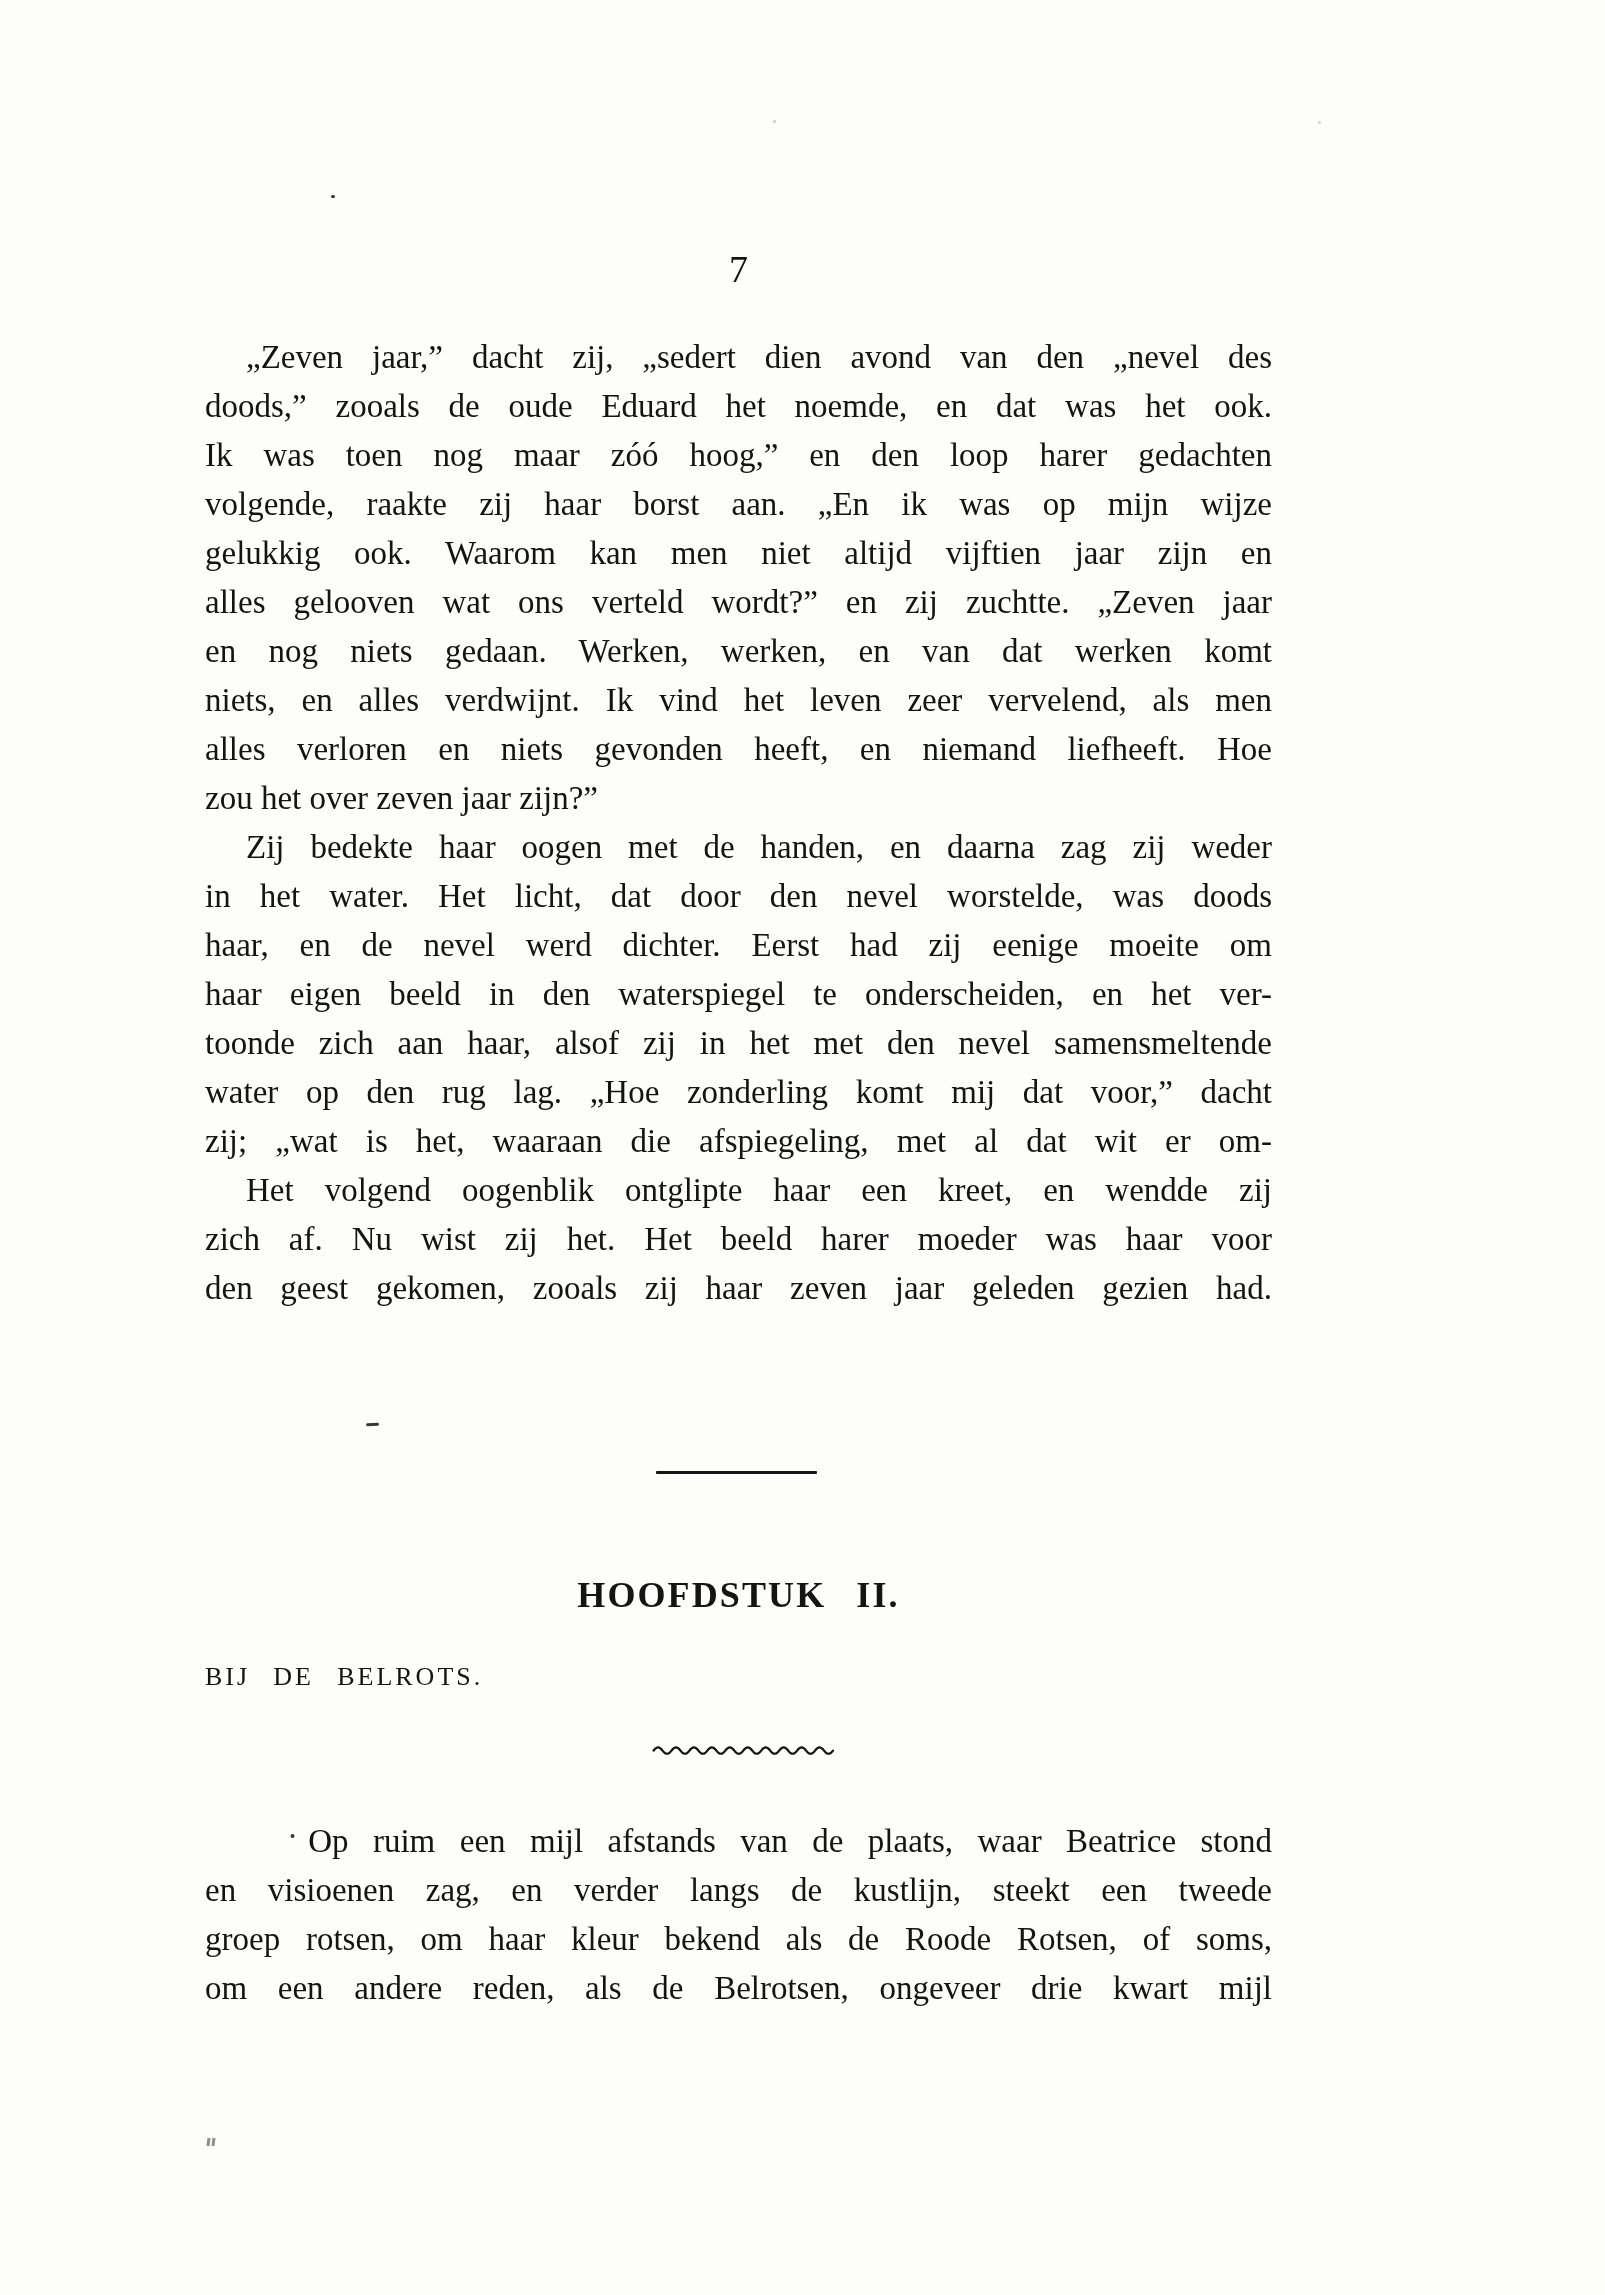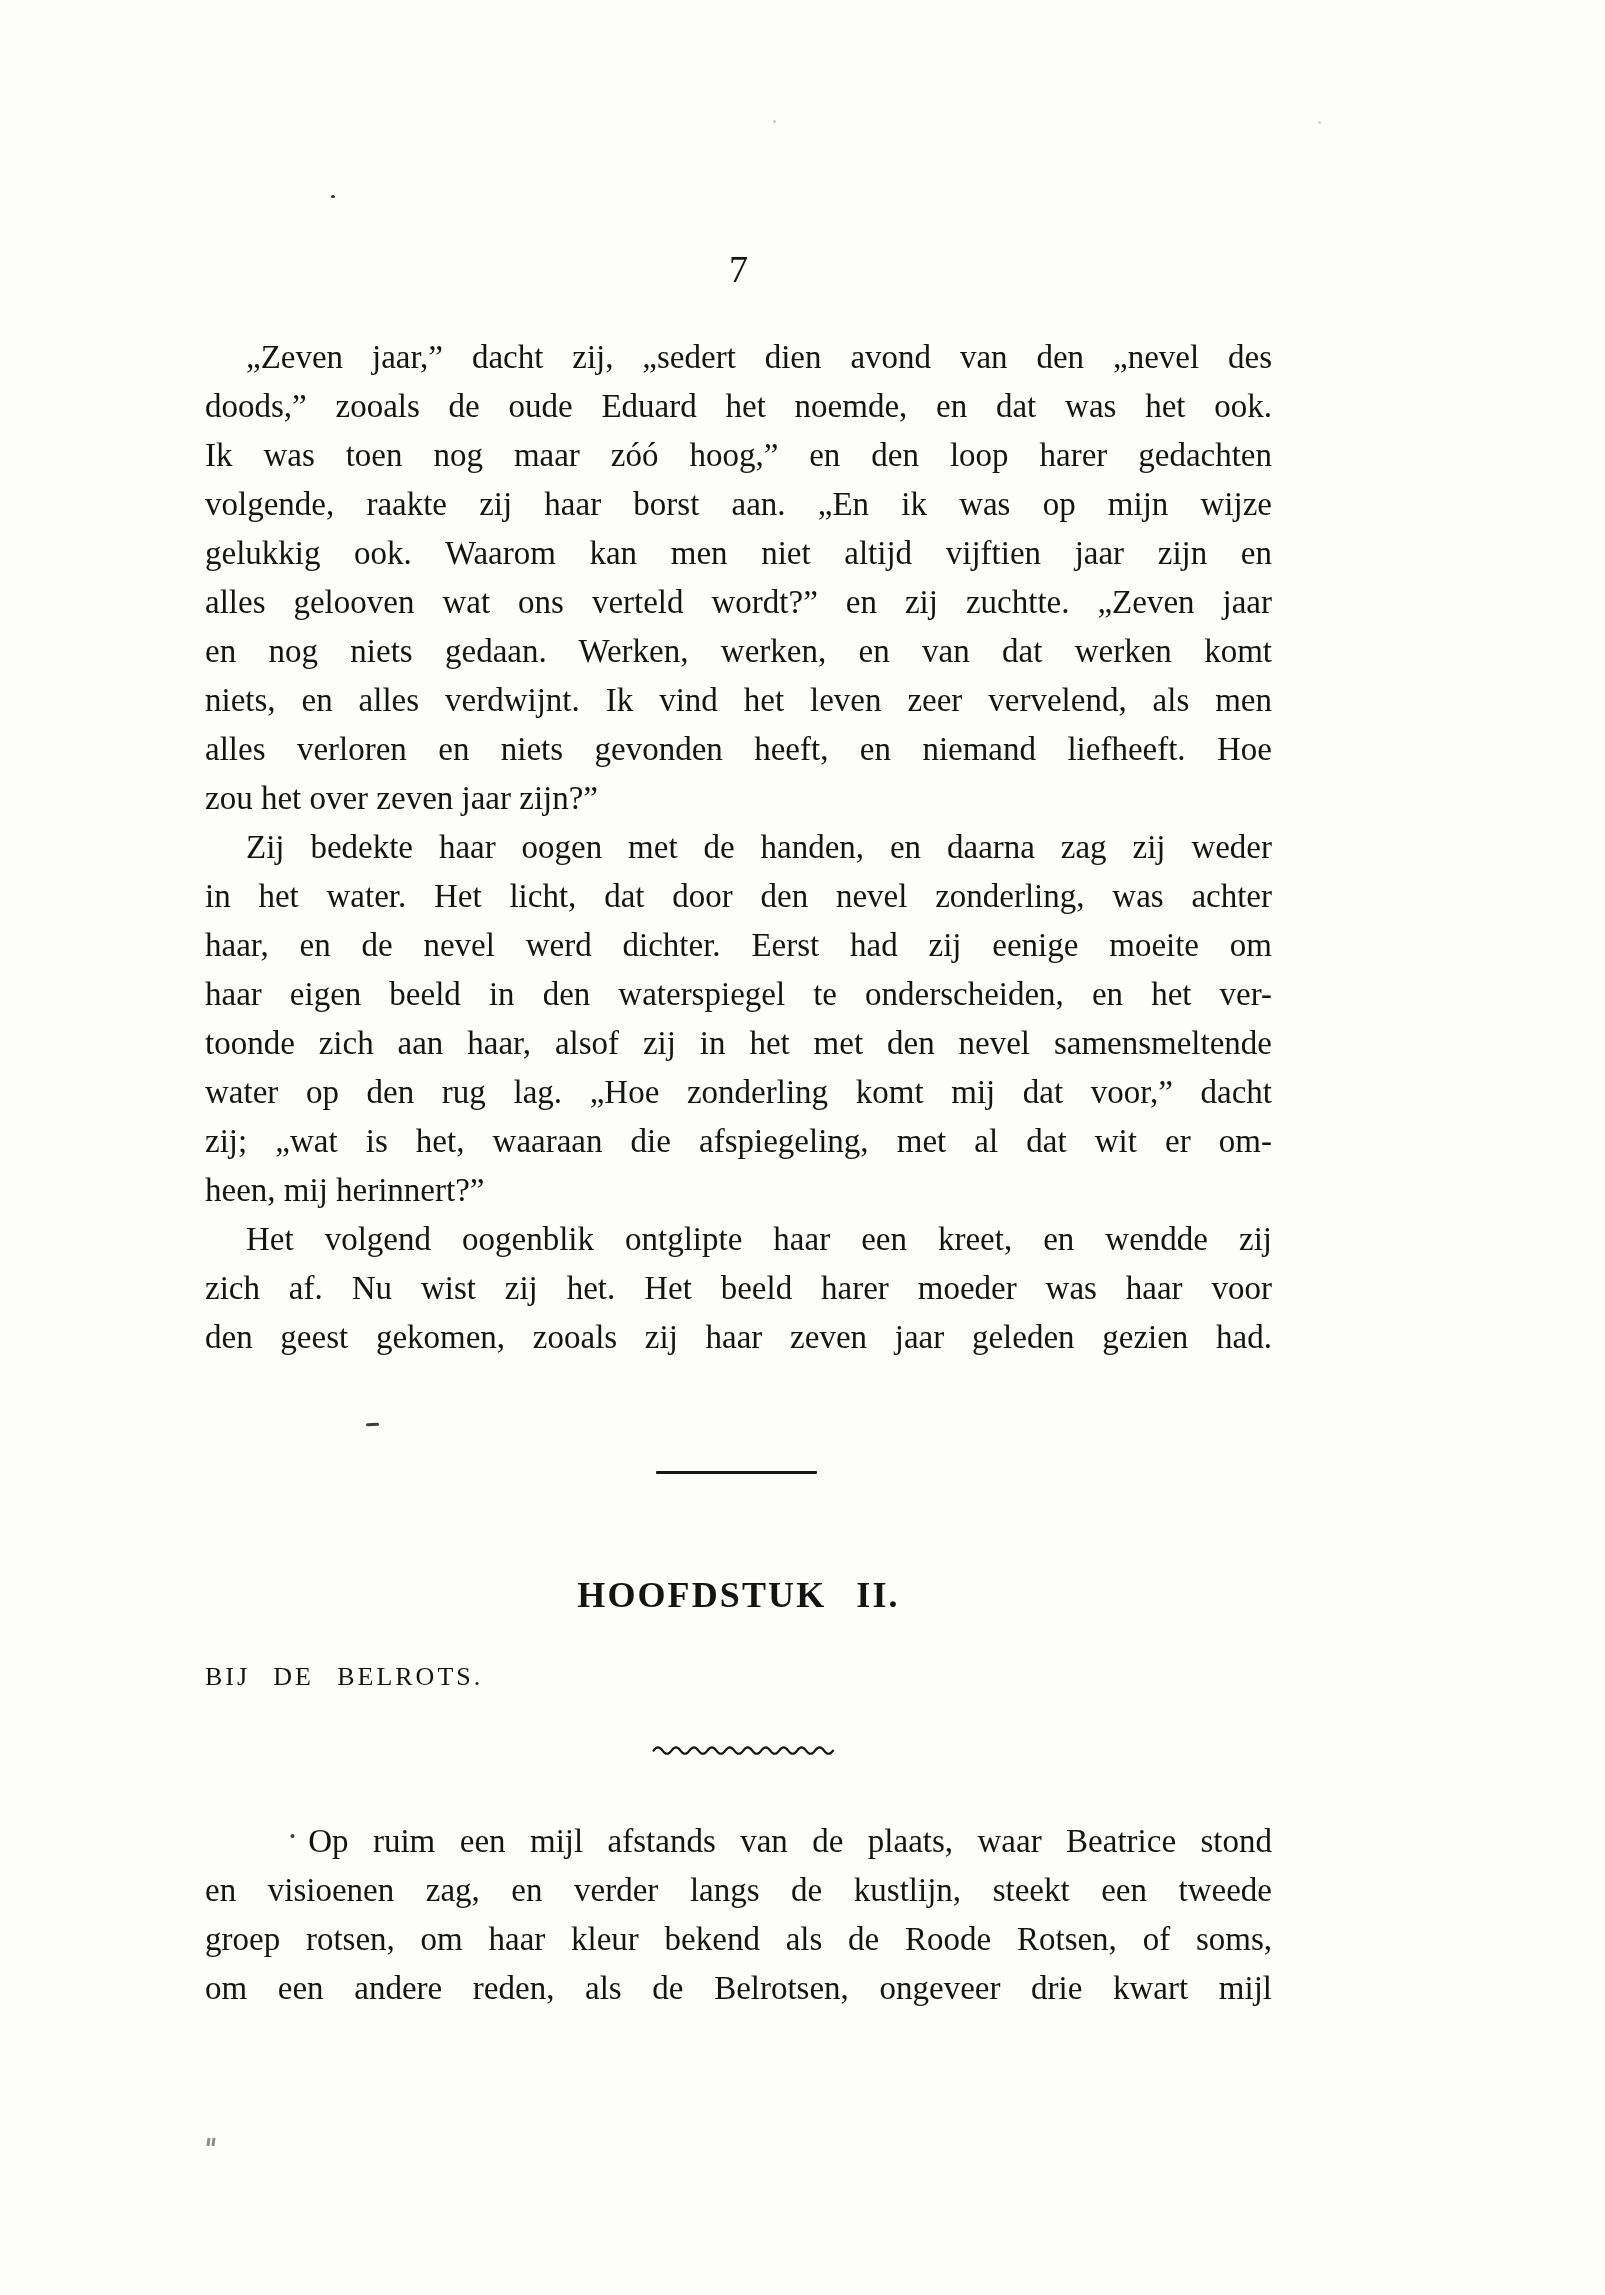--- a/index.html
+++ b/index.html
@@ -103,27 +103,26 @@
       <div class="line j">gelukkig ook.  Waarom kan men niet altijd vijftien jaar zijn en</div>
       <div class="line j">alles gelooven wat ons verteld wordt?” en zij zuchtte.  „Zeven jaar</div>
       <div class="line j">en nog niets gedaan.  Werken, werken, en van dat werken komt</div>
       <div class="line j">niets, en alles verdwijnt. Ik vind het leven zeer vervelend, als men</div>
       <div class="line j">alles verloren en niets gevonden heeft, en niemand liefheeft.  Hoe</div>
       <div class="line last">zou het over zeven jaar zijn?”</div>
     </div>
 
     <div class="paragraph">
       <div class="line j first">Zij bedekte haar oogen met de handen, en daarna zag zij weder</div>
-      <div class="line j">in het water. Het licht, dat door den nevel zonderling, was achter</div>
+      <div class="line j">in het water. Het licht, dat door den nevel worstelde, was doods</div>
       <div class="line j">haar, en de nevel werd dichter.  Eerst had zij eenige moeite om</div>
       <div class="line j">haar eigen beeld in den waterspiegel te onderscheiden, en het ver-</div>
       <div class="line j">toonde zich aan haar, alsof zij in het met den nevel samensmeltende</div>
       <div class="line j">water op den rug lag. „Hoe zonderling komt mij dat voor,” dacht</div>
       <div class="line j">zij;  „wat is het, waaraan die afspiegeling, met al dat wit er om-</div>
-      <div class="line last">heen, mij herinnert?”</div>
     </div>
 
     <div class="paragraph">
       <div class="line j first">Het volgend oogenblik ontglipte haar een kreet, en wendde zij</div>
       <div class="line j">zich af.  Nu wist zij het.  Het beeld harer moeder was haar voor</div>
       <div class="line j">den geest gekomen, zooals zij haar zeven jaar geleden gezien had.</div>
     </div>
 
   </section>
 

